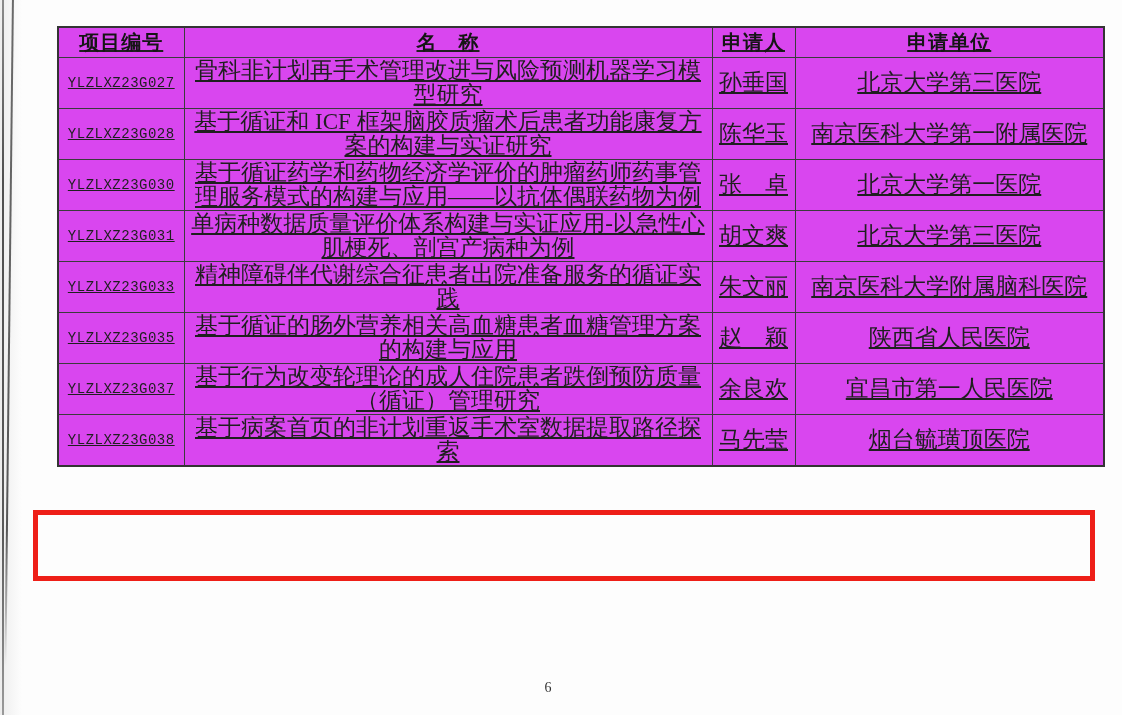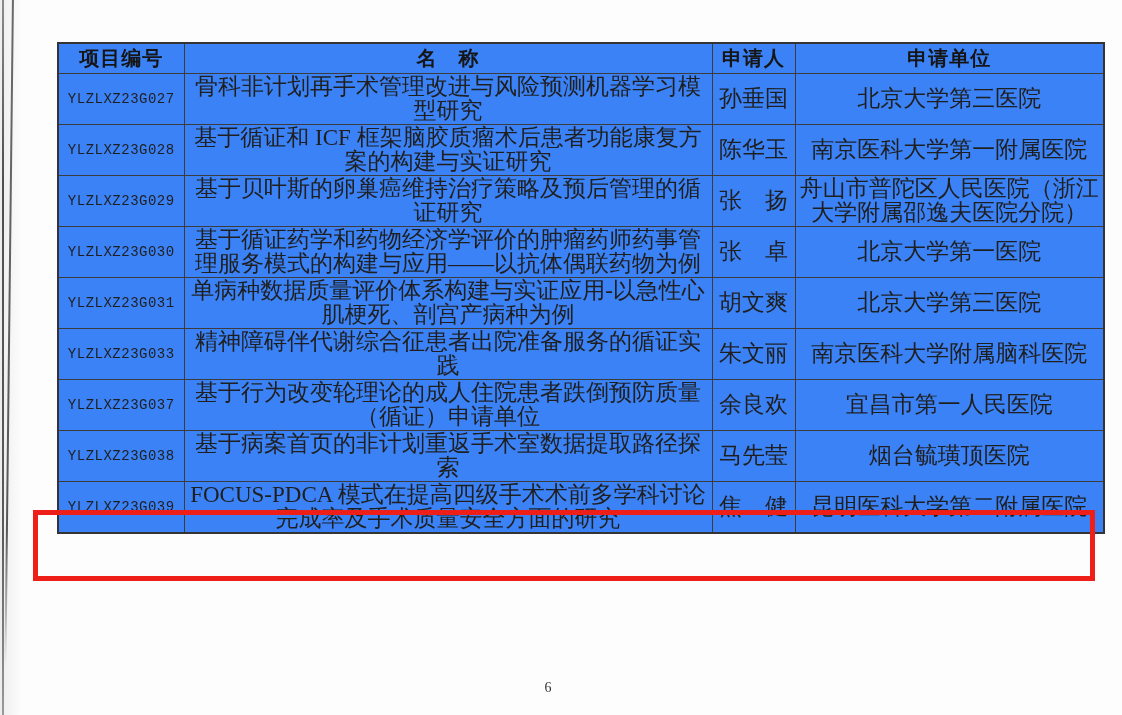--- a/index.html
+++ b/index.html
@@ -21,24 +21,25 @@
     background:linear-gradient(#8a8a8a,#4f4f4f 25%,#5a5a5a 75%,#9a9a9a);
   }
   .scan-line-b{
     position:absolute;left:12px;top:-6px;width:2px;height:672px;
     background:linear-gradient(#6a6a6a,#585858 80%,rgba(120,120,120,0));
     transform:rotate(0.65deg);
     transform-origin:top center;
   }
   
   table.doc{
-    position:absolute;left:57px;top:42px;width:1046px;
+    position:absolute;left:57px;top:26px;width:1046px;
     border-collapse:collapse;table-layout:fixed;
     border:2px solid #343434;
-    background:#3b82f6;
+    background:#d946ef;
+    text-decoration:underline;
   }
   table.doc th, table.doc td{
     border:1px solid #3c3c3c;
     vertical-align:middle;
     text-align:center;
     padding:1px 4px;
   }
   table.doc th{
     font-family:"Liberation Sans", sans-serif;
     font-weight:bold;
@@ -106,59 +107,53 @@
         <td class="applicant">孙垂国</td>
         <td class="institution">北京大学第三医院</td>
       </tr>
       <tr class="data-row">
         <td class="code">YLZLXZ23G028</td>
         <td class="name">基于循证和 ICF 框架脑胶质瘤术后患者功能康复方案的构建与实证研究</td>
         <td class="applicant">陈华玉</td>
         <td class="institution">南京医科大学第一附属医院</td>
       </tr>
       <tr class="data-row">
-        <td class="code">YLZLXZ23G029</td>
-        <td class="name">基于贝叶斯的卵巢癌维持治疗策略及预后管理的循证研究</td>
-        <td class="applicant">张　扬</td>
-        <td class="institution">舟山市普陀区人民医院（浙江大学附属邵逸夫医院分院）</td>
-      </tr>
-      <tr class="data-row">
         <td class="code">YLZLXZ23G030</td>
         <td class="name">基于循证药学和药物经济学评价的肿瘤药师药事管理服务模式的构建与应用——以抗体偶联药物为例</td>
         <td class="applicant">张　卓</td>
         <td class="institution">北京大学第一医院</td>
       </tr>
       <tr class="data-row">
         <td class="code">YLZLXZ23G031</td>
         <td class="name">单病种数据质量评价体系构建与实证应用-以急性心肌梗死、剖宫产病种为例</td>
         <td class="applicant">胡文爽</td>
         <td class="institution">北京大学第三医院</td>
       </tr>
       <tr class="data-row">
         <td class="code">YLZLXZ23G033</td>
         <td class="name">精神障碍伴代谢综合征患者出院准备服务的循证实践</td>
         <td class="applicant">朱文丽</td>
         <td class="institution">南京医科大学附属脑科医院</td>
       </tr>
       <tr class="data-row">
+        <td class="code">YLZLXZ23G035</td>
+        <td class="name">基于循证的肠外营养相关高血糖患者血糖管理方案的构建与应用</td>
+        <td class="applicant">赵　颖</td>
+        <td class="institution">陕西省人民医院</td>
+      </tr>
+      <tr class="data-row">
         <td class="code">YLZLXZ23G037</td>
-        <td class="name">基于行为改变轮理论的成人住院患者跌倒预防质量（循证）申请单位</td>
+        <td class="name">基于行为改变轮理论的成人住院患者跌倒预防质量（循证）管理研究</td>
         <td class="applicant">余良欢</td>
         <td class="institution">宜昌市第一人民医院</td>
       </tr>
       <tr class="data-row">
         <td class="code">YLZLXZ23G038</td>
         <td class="name">基于病案首页的非计划重返手术室数据提取路径探索</td>
         <td class="applicant">马先莹</td>
         <td class="institution">烟台毓璜顶医院</td>
       </tr>
-      <tr class="data-row">
-        <td class="code">YLZLXZ23G039</td>
-        <td class="name">FOCUS-PDCA 模式在提高四级手术术前多学科讨论完成率及手术质量安全方面的研究</td>
-        <td class="applicant">焦　健</td>
-        <td class="institution">昆明医科大学第二附属医院</td>
-      </tr>
     </tbody>
 </table>
 
 <div class="highlight-box" style="border-color: rgb(238, 31, 24); left: 33px; top: 509.5px; width: 1062px; height: 71px;"></div>
 
 <div class="page-number">6</div>
 
 </body></html>

